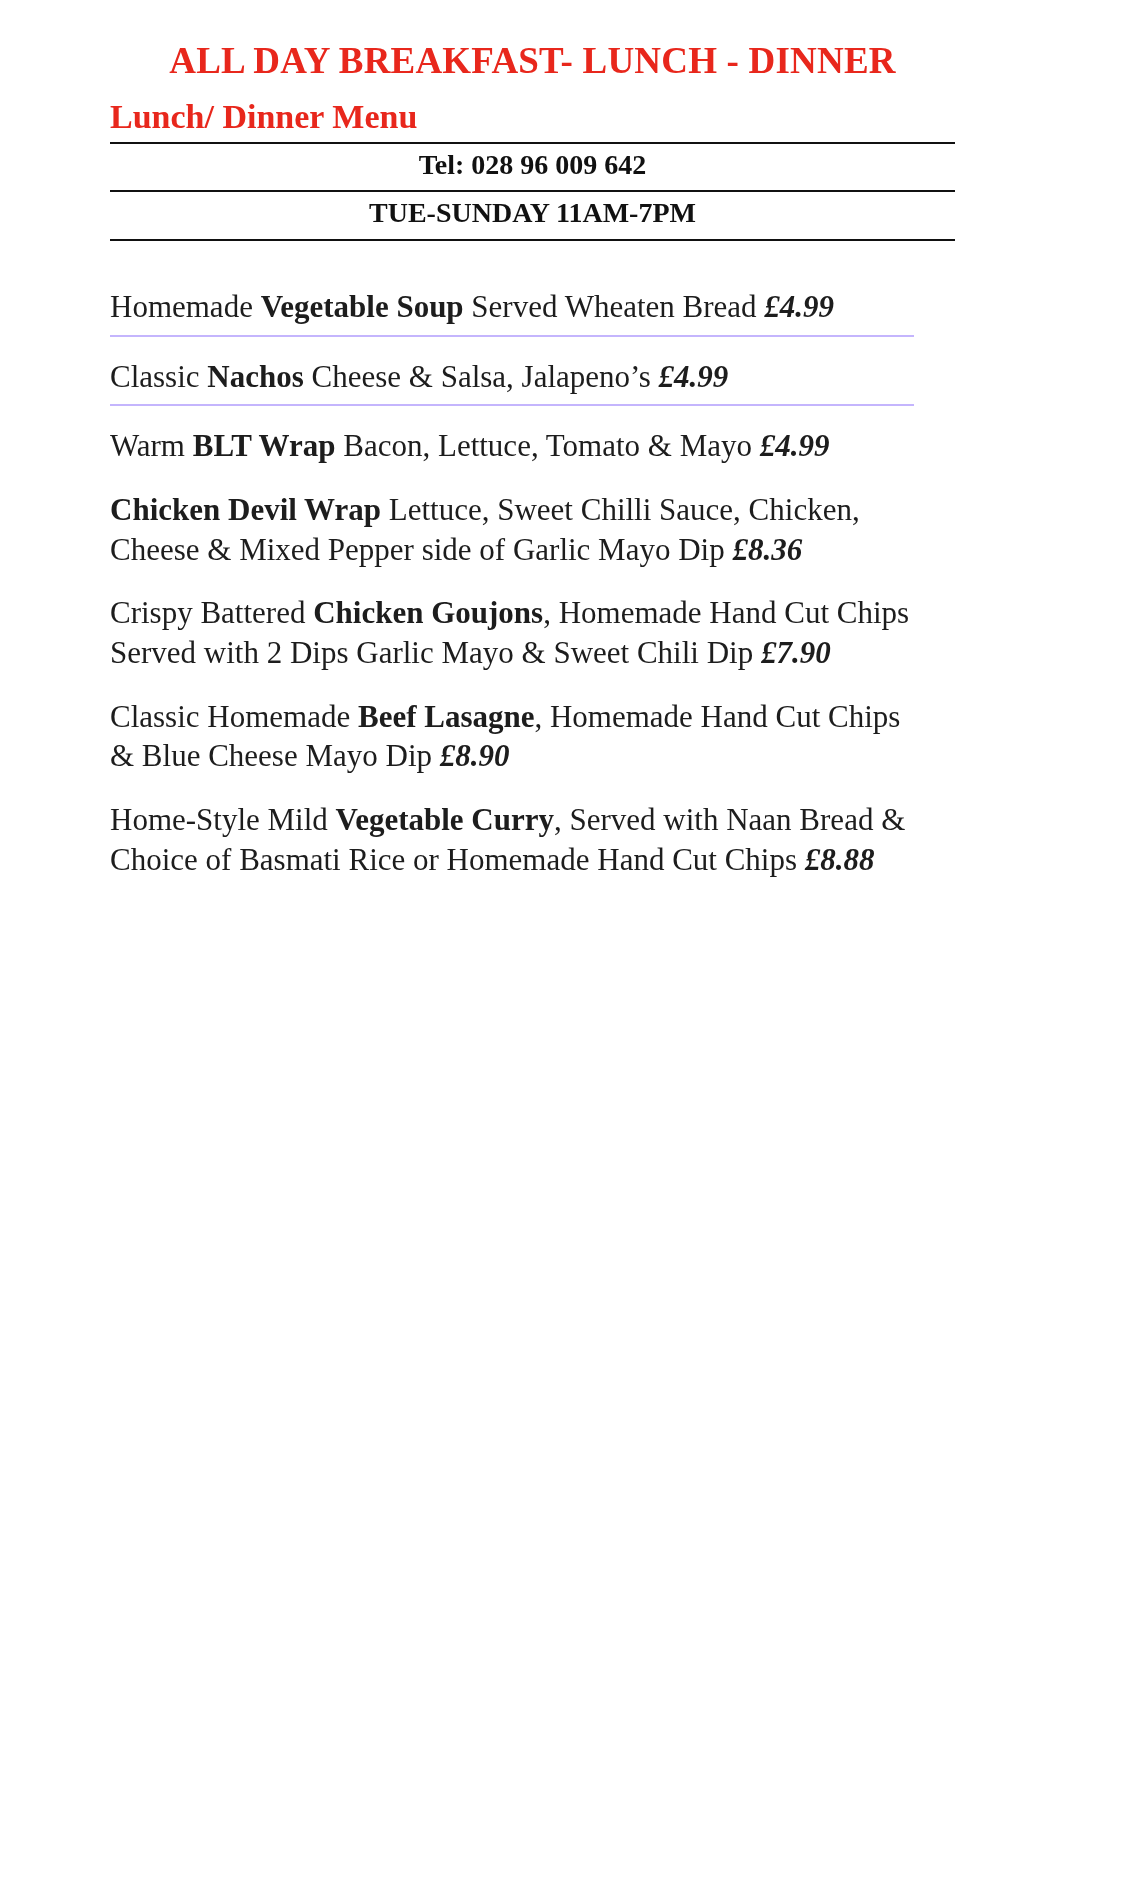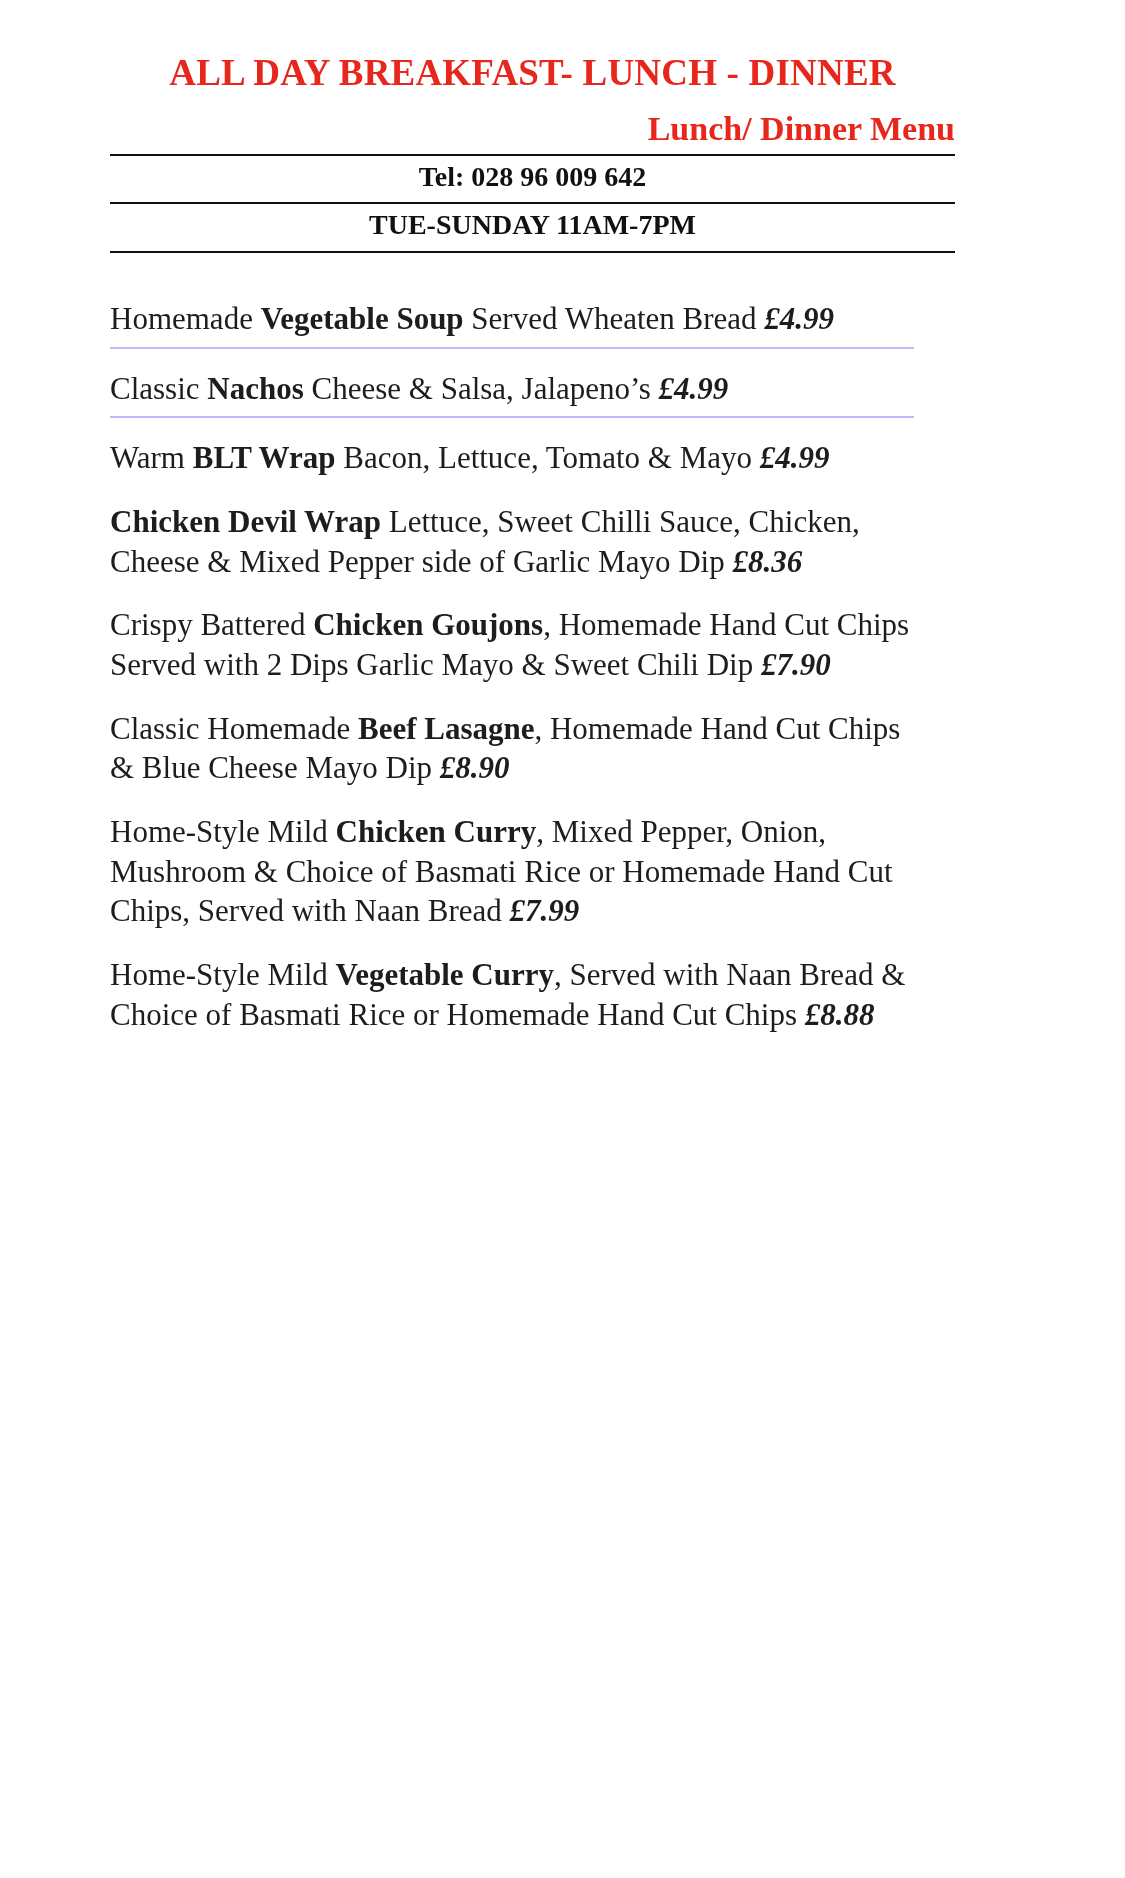--- a/index.html
+++ b/index.html
@@ -9,39 +9,39 @@
   }
   body {
     width: 1125px;
     min-height: 1878px;
     font-family: "Liberation Serif", "DejaVu Serif", serif;
     color: #1a1a1a;
   }
   .page {
     width: 1024px;
     box-sizing: border-box;
-    padding: 40px 110px 30px 110px;
+    padding: 28px 110px 30px 110px;
   }
 
   
   .header {
     margin: 0 auto;
     width: 845px;
   }
   .title-main {
     text-align: center;
     color: #e8271c;
     font-weight: bold;
     font-size: 37px;
     letter-spacing: 0.2px;
     margin: 12px 0 6px 0;
     line-height: 1.15;
   }
   .title-sub {
-    text-align: right;
+    text-align: left;
     color: #e8271c;
     font-weight: bold;
     font-size: 34px;
     margin: 14px 0 4px 0;
     line-height: 1.15;
   }
   .hdr-rule {
     border: none;
     border-top: 2px solid #111;
     margin: 6px 0 0 0;
@@ -95,17 +95,16 @@
     <hr class="hdr-rule">
   </div>
 
   <div class="menu" id="menu-list">
       <div class="menu-item ruled"><span>Homemade </span><b>Vegetable Soup</b><span> Served Wheaten Bread </span><span class="price">£4.99</span></div>
       <div class="menu-item ruled"><span>Classic </span><b>Nachos</b><span> Cheese &amp; Salsa, Jalapeno’s </span><span class="price">£4.99</span></div>
       <div class="menu-item"><span>Warm </span><b>BLT Wrap</b><span> Bacon, Lettuce, Tomato &amp; Mayo </span><span class="price">£4.99</span></div>
       <div class="menu-item"><b>Chicken Devil Wrap</b><span> Lettuce, Sweet Chilli Sauce, Chicken, Cheese &amp; Mixed Pepper side of Garlic Mayo Dip </span><span class="price">£8.36</span></div>
       <div class="menu-item"><span>Crispy Battered </span><b>Chicken Goujons</b><span>, Homemade Hand Cut Chips Served with 2 Dips Garlic Mayo &amp; Sweet Chili Dip </span><span class="price">£7.90</span></div>
       <div class="menu-item"><span>Classic Homemade </span><b>Beef Lasagne</b><span>, Homemade Hand Cut Chips &amp; Blue Cheese Mayo Dip </span><span class="price">£8.90</span></div>
-      <div class="menu-item"><span>Home-Style Mild </span><b>Chicken Curry</b><span>, Mixed Pepper, Onion, Mushroom &amp; Choice of Basmati Rice or Homemade Hand Cut Chips, Served with Naan Bread </span><span class="price">£7.99</span></div>
       <div class="menu-item"><span>Home-Style Mild </span><b>Vegetable Curry</b><span>, Served with Naan Bread &amp; Choice of Basmati Rice or Homemade Hand Cut Chips </span><span class="price">£8.88</span></div>
     </div>
 
 </div>
 
 </body></html>

